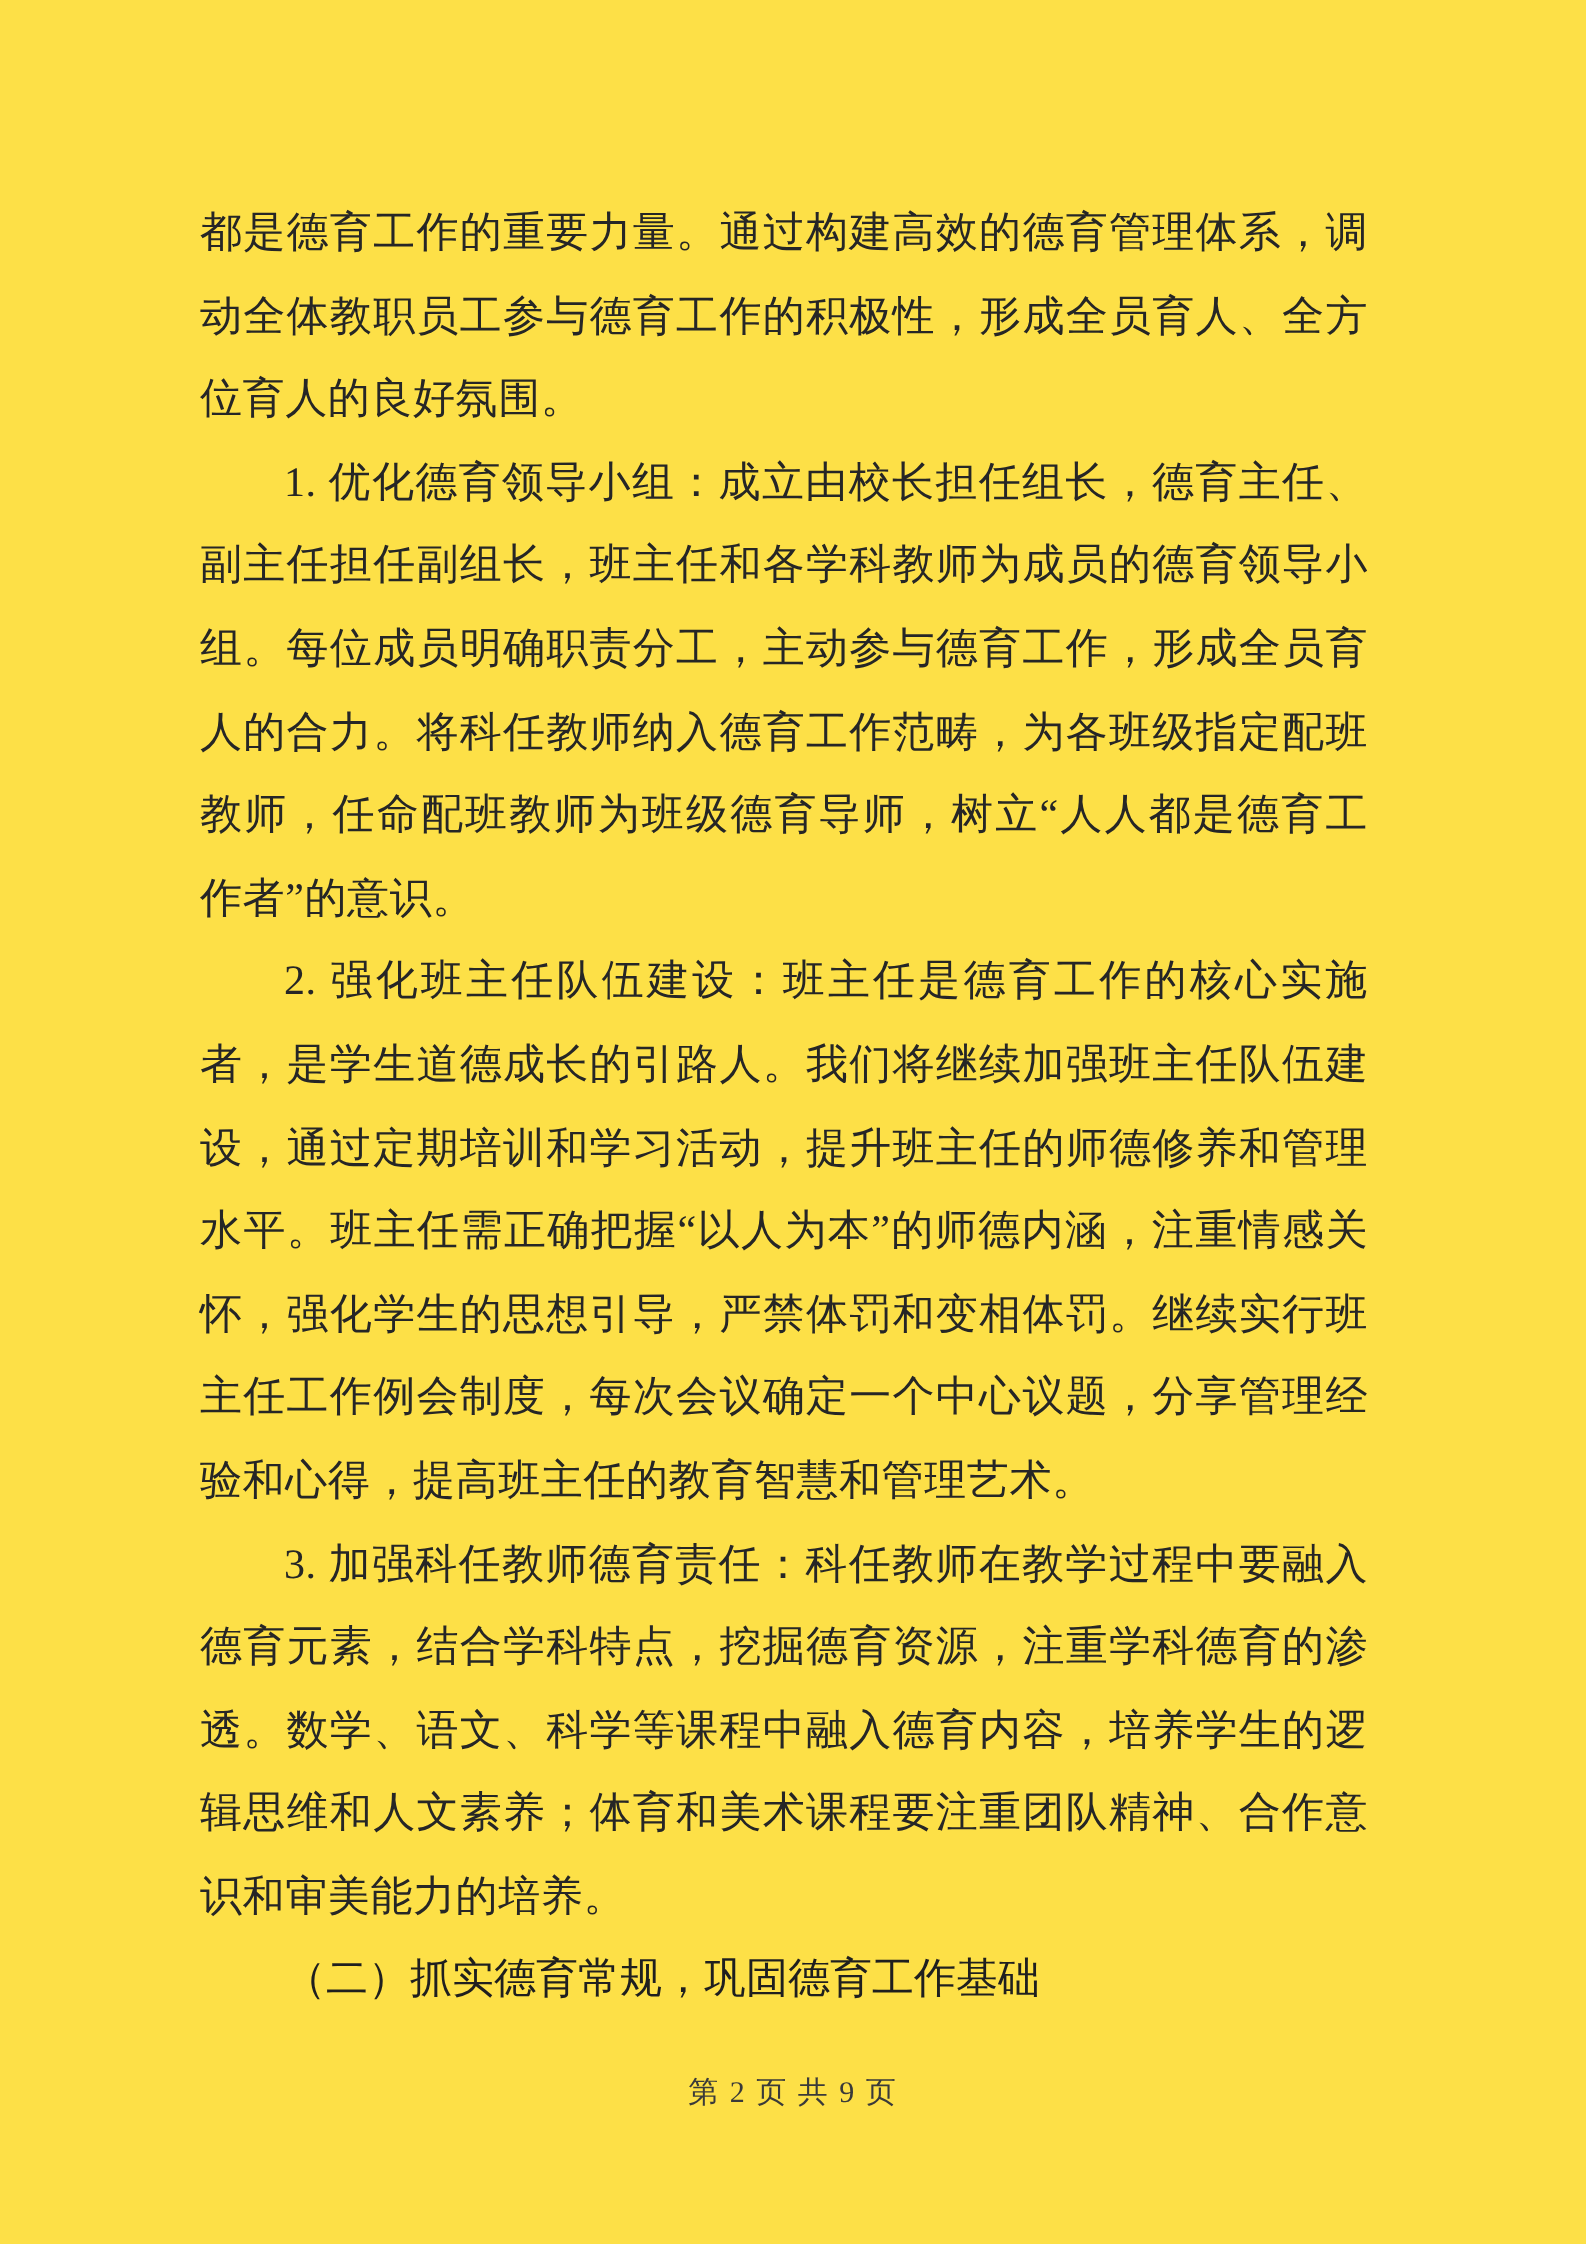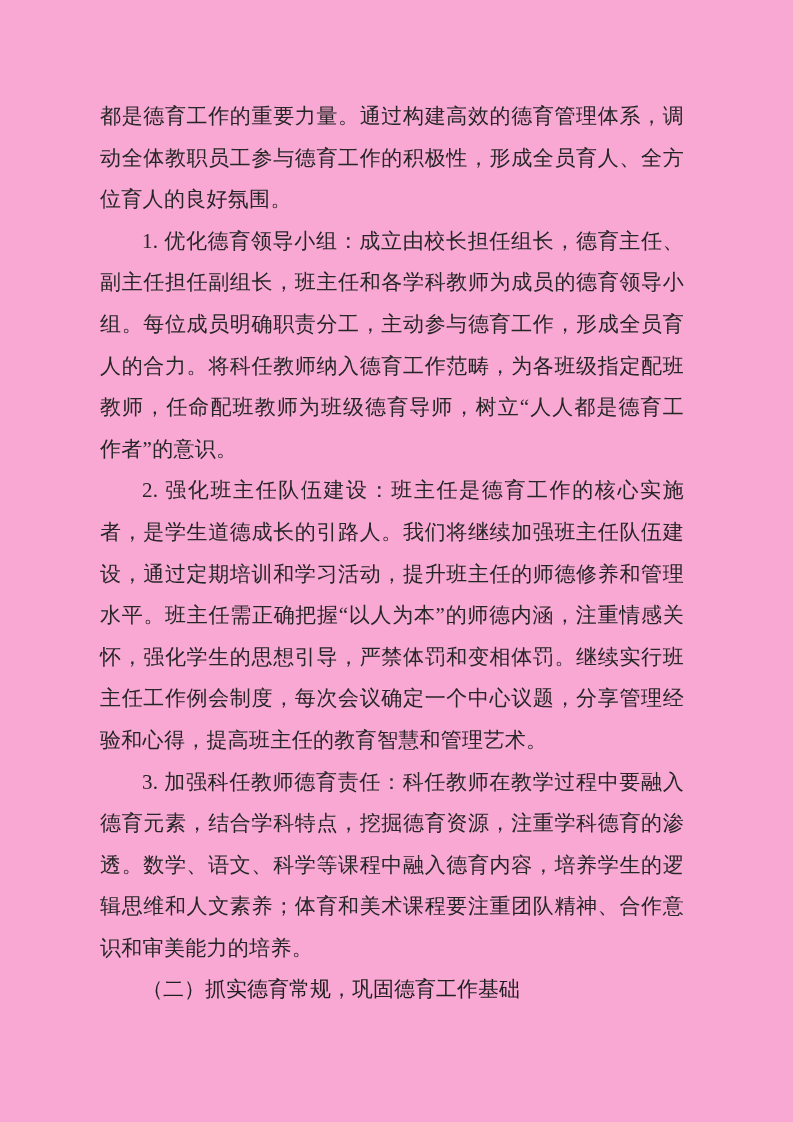--- a/index.html
+++ b/index.html
@@ -10,21 +10,21 @@
     background: #ffffff;
     position: relative;
     overflow: hidden;
     font-family: "Liberation Serif", serif;
   }
   .page {
     position: absolute;
     left: 0; top: 0;
     width: 793px;
     height: 1122px;
-    background: #f9a8d4;
+    background: #fde047;
   }
   .page-content {
     position: absolute;
     left: 100px;
     top: 96px;
     width: 584px;
   }
   .para {
     margin: 0;
     font-size: 21px;
@@ -68,14 +68,17 @@
 
     <p class="para indent">1. 优化德育领导小组：成立由校长担任组长，德育主任、副主任担任副组长，班主任和各学科教师为成员的德育领导小组。每位成员明确职责分工，主动参与德育工作，形成全员育人的合力。将科任教师纳入德育工作范畴，为各班级指定配班教师，任命配班教师为班级德育导师，树立“人人都是德育工作者”的意识。</p>
 
     <p class="para indent">2. 强化班主任队伍建设：班主任是德育工作的核心实施者，是学生道德成长的引路人。我们将继续加强班主任队伍建设，通过定期培训和学习活动，提升班主任的师德修养和管理水平。班主任需正确把握“以人为本”的师德内涵，注重情感关怀，强化学生的思想引导，严禁体罚和变相体罚。继续实行班主任工作例会制度，每次会议确定一个中心议题，分享管理经验和心得，提高班主任的教育智慧和管理艺术。</p>
 
     <p class="para indent">3. 加强科任教师德育责任：科任教师在教学过程中要融入德育元素，结合学科特点，挖掘德育资源，注重学科德育的渗透。数学、语文、科学等课程中融入德育内容，培养学生的逻辑思维和人文素养；体育和美术课程要注重团队精神、合作意识和审美能力的培养。</p>
 
     <h2 class="section-heading">（二）抓实德育常规，巩固德育工作基础</h2>
   </div>
 
+  <div class="page-footer">
+    <span>第 2 页 共 9 页</span>
+  </div>
 
 </div>
 
 </body></html>

